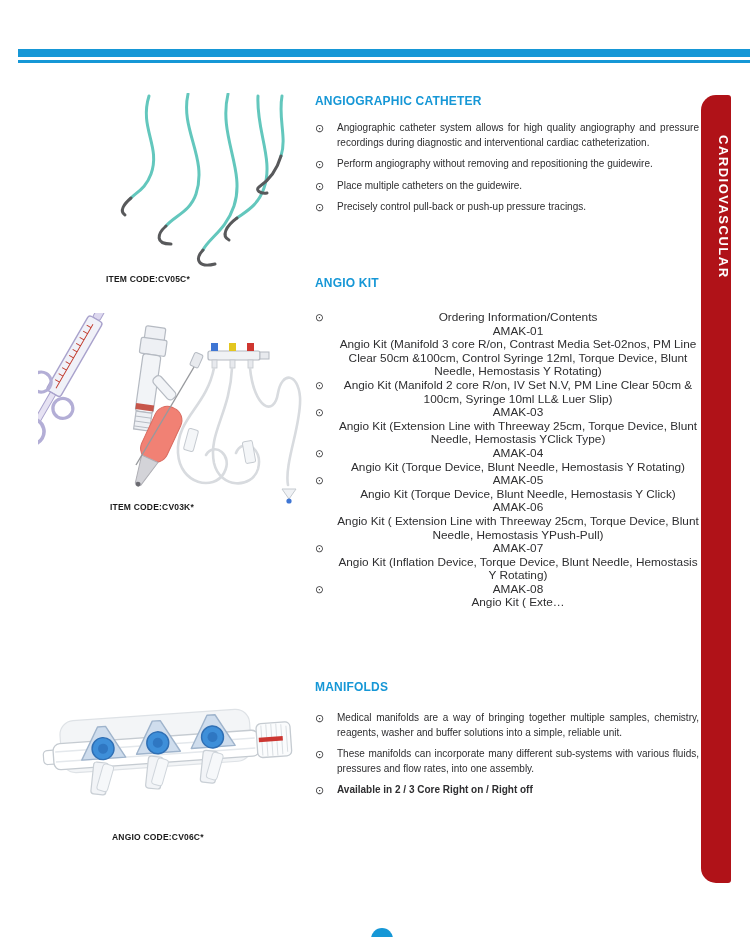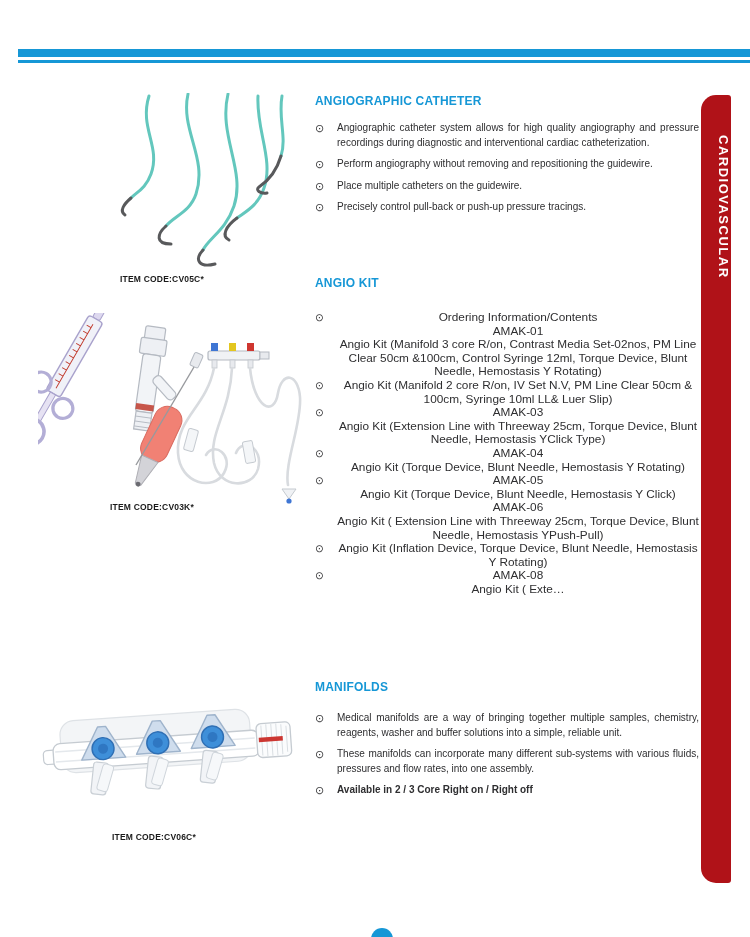--- a/index.html
+++ b/index.html
@@ -85,21 +85,21 @@
       <path d="M50,133 C41,141 39,151 55,151" stroke="#58595b" stroke-width="3"></path>
       <path d="M112,1 C102,43 130,77 118,113 C110,137 93,145 87,157" stroke="#63c7bd" stroke-width="3"></path>
       <path d="M87,157 C78,167 83,175 99,171" stroke="#58595b" stroke-width="3"></path>
       <path d="M142,3 C140,37 158,67 148,95 C142,113 129,119 121,125" stroke="#63c7bd" stroke-width="3"></path>
       <path d="M121,125 C110,133 105,143 113,147" stroke="#58595b" stroke-width="3"></path>
       <path d="M166,3 C162,25 171,45 165,63" stroke="#63c7bd" stroke-width="3"></path>
       <path d="M165,63 C160,80 152,88 143,94 C139,97 144,101 151,100" stroke="#58595b" stroke-width="3"></path>
     </g>
   </svg>
 </div>
-<div class="item-code" style="left:120px;top:274px;">ITEM CODE:CV05C*</div>
+<div class="item-code" style="left:106px;top:274px;">ITEM CODE:CV05C*</div>
 
 <div class="section-title" style="top:94px;">ANGIOGRAPHIC CATHETER</div>
 <div class="bullets" style="top:121px;">
   <div class="bullet-row">
     <span class="bullet-marker">⊙</span>
     <div class="bullet-text">Angiographic catheter system allows for high quality angiography and pressure recordings during diagnostic and interventional cardiac catheterization.</div>
   </div>
   <div class="bullet-row">
     <span class="bullet-marker">⊙</span>
     <div class="bullet-text">Perform angiography without removing and repositioning the guidewire.</div>
@@ -209,20 +209,21 @@
     <div class="bullet-body">
       <div class="kit-part">AMAK-05</div>
       <div class="kit-part">Angio Kit (Torque Device, Blunt Needle, Hemostasis Y Click)</div>
       <div class="kit-part">AMAK-06</div>
       <div class="kit-part">Angio Kit ( Extension Line with Threeway 25cm, Torque Device, Blunt Needle, Hemostasis YPush-Pull)</div>
     </div>
   </div>
   <div class="bullet-row">
     <span class="bullet-marker">⊙</span>
     <div class="bullet-body">
+      <div class="kit-part">AMAK-07</div>
       <div class="kit-part">Angio Kit (Inflation Device, Torque Device, Blunt Needle, Hemostasis Y Rotating)</div>
     </div>
   </div>
   <div class="bullet-row">
     <span class="bullet-marker">⊙</span>
     <div class="bullet-body">
       <div class="kit-part">AMAK-08</div>
       <div class="kit-part">Angio Kit ( Exte…</div>
     </div>
   </div>
@@ -259,21 +260,21 @@
           <path d="M-22,8 L-4,-24 L4,-24 L22,8 Z" fill="#cfdded" stroke="#9fb4cc" stroke-width="1.4" stroke-linejoin="round"></path>
           <rect x="-8" y="12" width="15" height="32" rx="3" transform="rotate(10)" fill="#f2f4f7" stroke="#c9cfd5" stroke-width="1.2"></rect>
           <rect x="4" y="12" width="11" height="27" rx="3" transform="rotate(20)" fill="#f6f8fa" stroke="#cfd5db" stroke-width="1"></rect>
           <circle cx="0" cy="-2" r="11" fill="#3e8fd9" stroke="#2f6fb4" stroke-width="1.4"></circle>
           <circle cx="0" cy="-2" r="5" fill="#2f77c2"></circle>
         </g>
       </g>
     </g>
   </svg>
 </div>
-<div class="item-code" style="left:112px;top:832px;">ITEM CODE:CV06C*</div>
+<div class="item-code" style="left:112px;top:832px;">ANGIO CODE:CV06C*</div>
 
 <div class="section-title" style="top:680px;">MANIFOLDS</div>
 <div class="bullets" style="top:711px;">
   <div class="bullet-row">
     <span class="bullet-marker">⊙</span>
     <div class="bullet-text">Medical manifolds are a way of bringing together multiple samples, chemistry, reagents, washer and buffer solutions into a simple, reliable unit.</div>
   </div>
   <div class="bullet-row">
     <span class="bullet-marker">⊙</span>
     <div class="bullet-text">These manifolds can incorporate many different sub-systems with various fluids, pressures and flow rates, into one assembly.</div>

